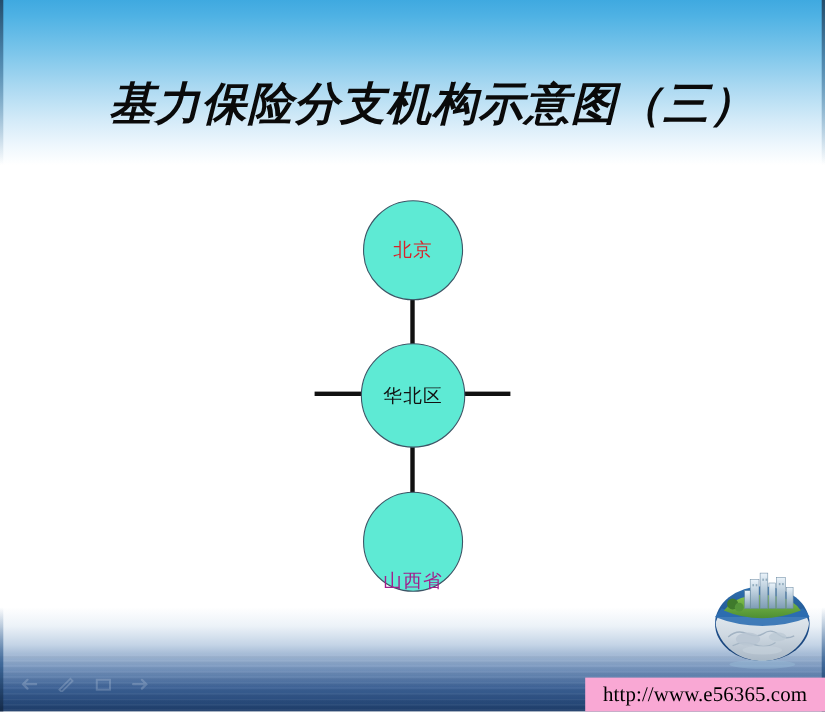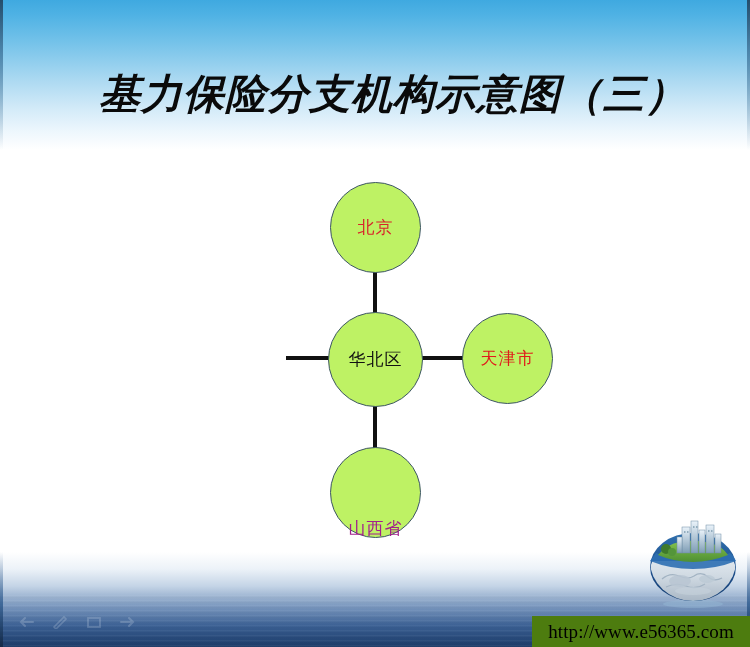--- a/index.html
+++ b/index.html
@@ -135,21 +135,21 @@
     height: 647px;
   }
   .connector {
     position: absolute;
     background: #111111;
   }
   .node {
     position: absolute;
     box-sizing: border-box;
     border-radius: 50%;
-    background: #bef264;
+    background: #5eead4;
     border: 1px solid #3d5566;
     display: flex;
     align-items: center;
     justify-content: center;
     box-shadow: 0 0 0 0 rgba(0,0,0,0);
   }
   .node-label {
     font-family: "Liberation Serif", "DejaVu Serif", serif;
     font-size: 17px;
     font-weight: normal;
@@ -168,21 +168,21 @@
     height: 92px;
   }
 
   
   .url-plate {
     position: absolute;
     right: 0;
     bottom: 0;
     width: 218px;
     height: 31px;
-    background: #4d7c0f;
+    background: #f9a8d4;
     display: flex;
     align-items: center;
     justify-content: center;
   }
   .url-text {
     font-family: "Liberation Serif", "DejaVu Serif", serif;
     font-size: 19px;
     color: #000000;
     letter-spacing: .1px;
     white-space: nowrap;
@@ -237,23 +237,20 @@
 
     <div class="node" style="left:330px; top:182px; width:91px; height:91px;">
       <span class="node-label" style="color:#d8232a;">北京</span>
     </div>
 
 
     <div class="node" style="left:328px; top:312px; width:95px; height:95px;">
       <span class="node-label" style="color:#111111;">华北区</span>
     </div>
 
-    <div class="node" style="left:462px; top:313px; width:91px; height:91px;">
-      <span class="node-label" style="color:#e01b1b;">天津市</span>
-    </div>
 
     <div class="node" style="left:330px; top:447px; width:91px; height:91px;align-items:flex-end;">
       <span class="node-label" style="color:#a21f8c;">山西省</span>
     </div>
   </div>
 
   <div class="globe-logo">
     <svg width="98" height="92" viewBox="0 0 98 92">
       <defs>
         <clipPath id="globeClip">

